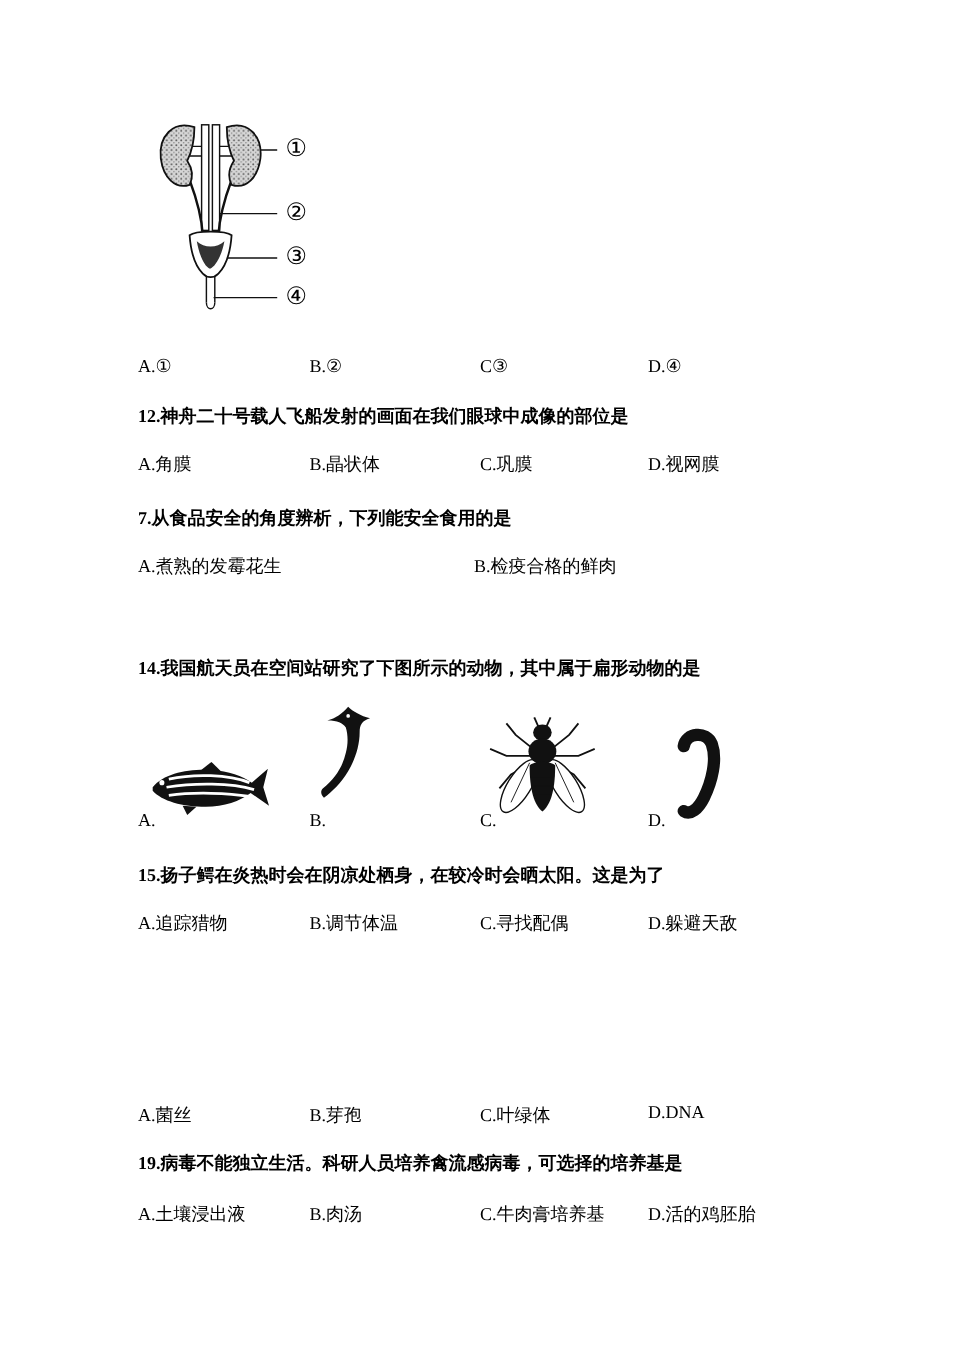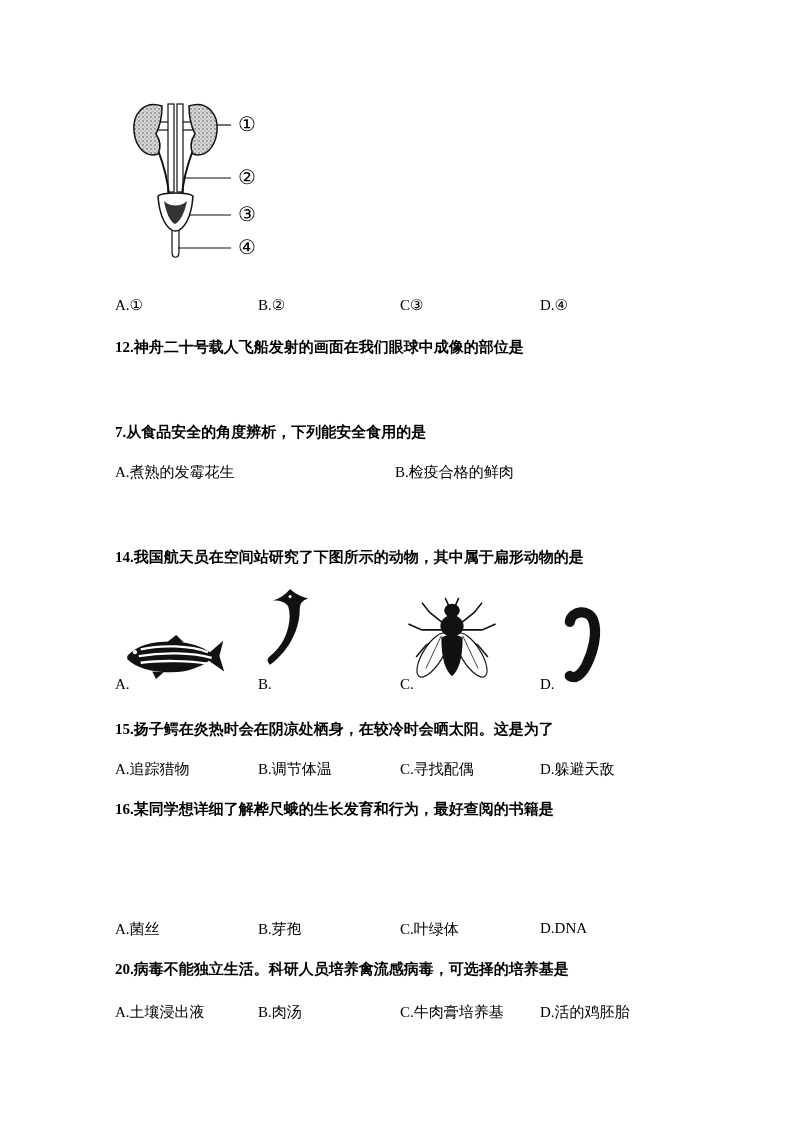--- a/index.html
+++ b/index.html
@@ -77,20 +77,26 @@
   </div>
 
   <div class="row" style="top:296px">
     <span class="opt c0">A.①</span>
     <span class="opt c1">B.②</span>
     <span class="opt c2">C③</span>
     <span class="opt c3">D.④</span>
   </div>
 
   <div class="stem" style="top:338px">12.神舟二十号载人飞船发射的画面在我们眼球中成像的部位是</div>
+  <div class="row" style="top:378px">
+    <span class="opt c0">A.角膜</span>
+    <span class="opt c1">B.晶状体</span>
+    <span class="opt c2">C.巩膜</span>
+    <span class="opt c3">D.视网膜</span>
+  </div>
 
   <div class="stem" style="top:423px">7.从食品安全的角度辨析，下列能安全食用的是</div>
   <div class="row" style="top:463px">
     <span class="opt c0">A.煮熟的发霉花生</span>
     <span class="opt q13b">B.检疫合格的鲜肉</span>
   </div>
 
   <div class="stem" style="top:548px">14.我国航天员在空间站研究了下图所示的动物，其中属于扁形动物的是</div>
   <div class="animals">
 
@@ -158,30 +164,29 @@
   </div>
 
   <div class="stem" style="top:720px">15.扬子鳄在炎热时会在阴凉处栖身，在较冷时会晒太阳。这是为了</div>
   <div class="row" style="top:760px">
     <span class="opt c0">A.追踪猎物</span>
     <span class="opt c1">B.调节体温</span>
     <span class="opt c2">C.寻找配偶</span>
     <span class="opt c3">D.躲避天敌</span>
   </div>
 
-  <div class="stem" style="top:800px">16.某同学想详细了解桦尺蛾的生长发育和行为，最好查阅的书籍是</div>
 
   <div class="row" style="top:920px">
     <span class="opt c0">A.菌丝</span>
     <span class="opt c1">B.芽孢</span>
     <span class="opt c2">C.叶绿体</span>
     <span class="opt c3">D.DNA</span>
   </div>
 
-  <div class="stem" style="top:960px">20.病毒不能独立生活。科研人员培养禽流感病毒，可选择的培养基是</div>
+  <div class="stem" style="top:960px">19.病毒不能独立生活。科研人员培养禽流感病毒，可选择的培养基是</div>
   <div class="row" style="top:1003px">
     <span class="opt c0">A.土壤浸出液</span>
     <span class="opt c1">B.肉汤</span>
     <span class="opt c2">C.牛肉膏培养基</span>
     <span class="opt c3">D.活的鸡胚胎</span>
   </div>
 
 </div>
 
 </body></html>

